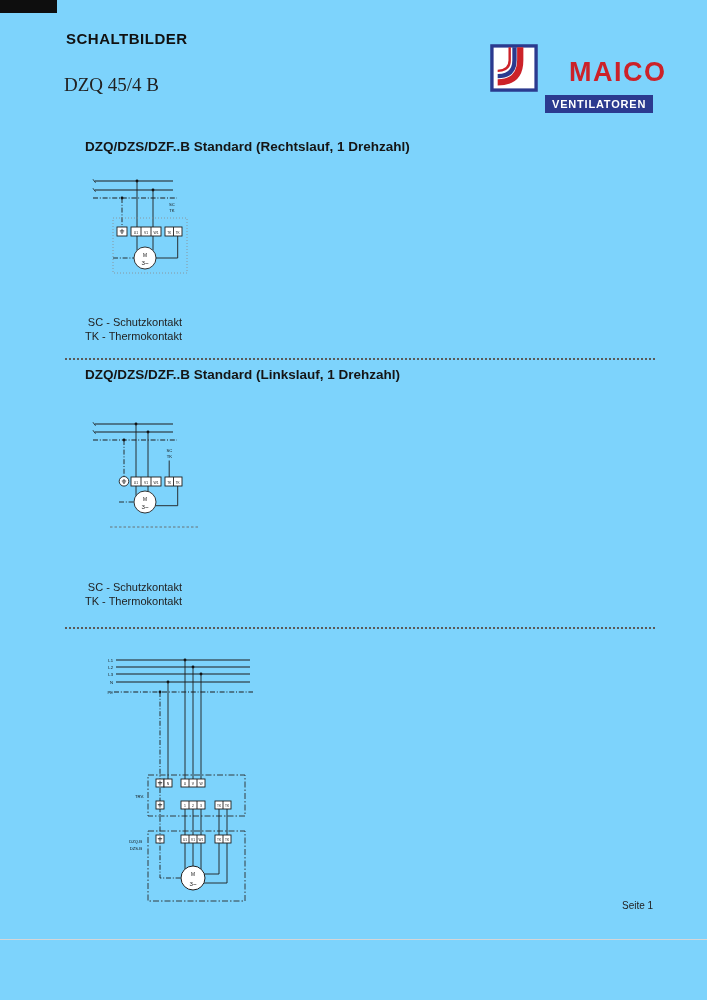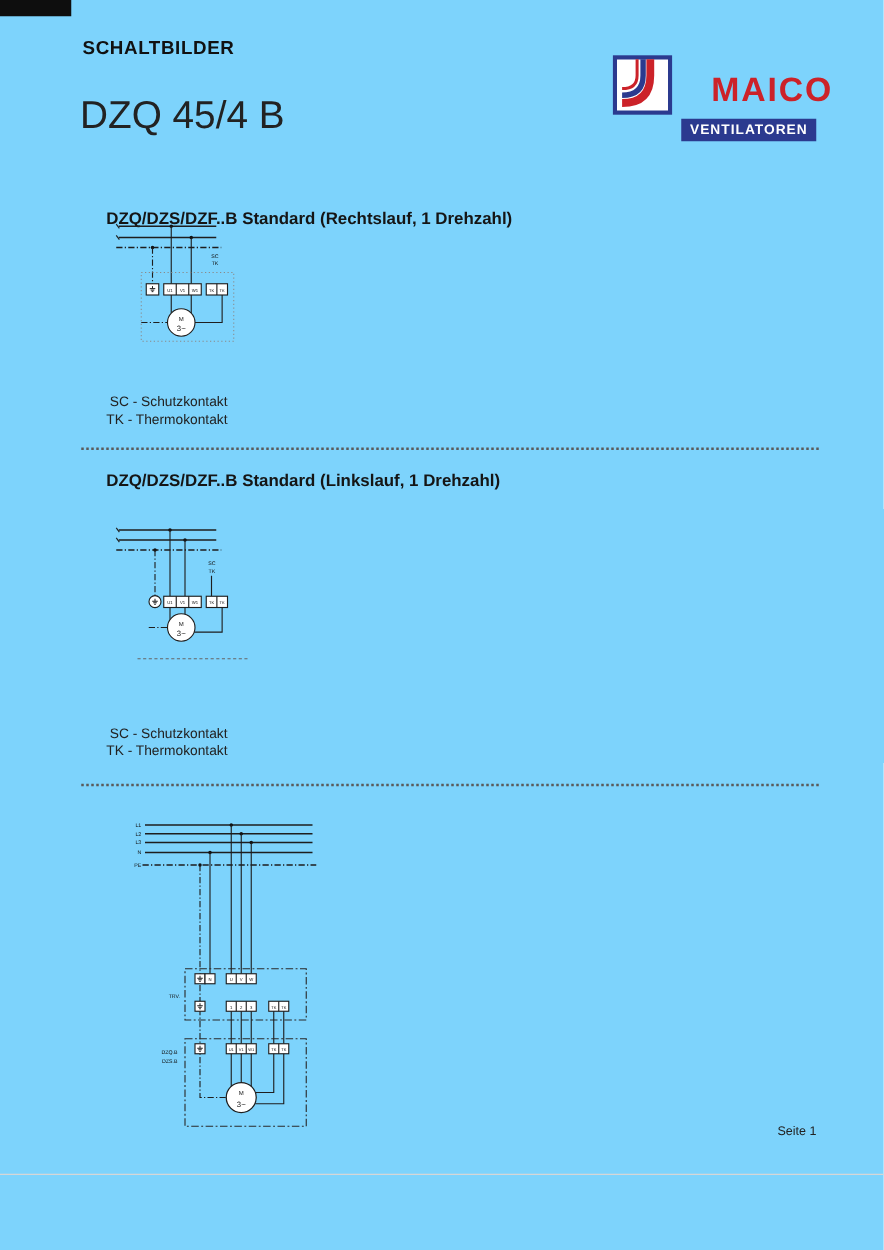--- a/index.html
+++ b/index.html
@@ -4,21 +4,21 @@
 <style>
   * { margin:0; padding:0; box-sizing:border-box; }
   html,body { background:#ffffff; }
   .page {
     position:relative; width:707px; height:1000px; background:#7dd3fc;
     font-family:"Liberation Sans", sans-serif; color:#1c1c1c; overflow:hidden;
   }
   .abs { position:absolute; }
   .corner-mark { left:0; top:0; width:57px; height:13px; background:#0e0e0e; }
   .kicker { left:66px; top:30px; font-size:15px; font-weight:bold; letter-spacing:.5px; color:#111; }
-  .doc-title { left:64px; top:74px; font-size:31px; color:#222; }
+  .doc-title { left:64px; top:74px; font-size:19px; color:#222;font-family:Liberation Serif, serif; }
   .sec-heading { font-size:13.5px; font-weight:bold; color:#151515; }
   .legend { font-size:11px; line-height:14px; color:#222;text-align:right; }
   .divider { left:65px; width:590px; height:0; border-top:2px dotted #5a5a5a; }
   .footer-line { left:0; top:939px; width:707px; height:0; border-top:1px solid #d6d6d6; }
   .footer-left { left:67px; top:947px; font-size:8.8px; color:#3a3a3a; letter-spacing:.1px; }
   .footer-page { left:622px; top:900px; font-size:10px; color:#222; }
   .brand { left:546px; top:57px; font-size:27px; font-weight:bold; letter-spacing:1.5px; color:#cc2229;margin-left:23px; }
   .banner { left:545px; top:95px; background:#2b3a8f; color:#fff; font-weight:bold;
             font-size:11px; letter-spacing:.8px; padding:3px 7px; }
   
@@ -51,21 +51,21 @@
 
   <svg class="abs" style="left:490px; top:44px;" width="48" height="48" viewBox="0 0 100 100">
     <rect x="4" y="4" width="92" height="92" fill="#ffffff" stroke="#2b3a8f" stroke-width="7"></rect>
     <path d="M63,7 V34 Q63,80 16,80" stroke="#cc2229" stroke-width="13" fill="none"></path>
     <path d="M51,7 V34 Q51,67 16,67" stroke="#2b3a8f" stroke-width="9" fill="none"></path>
     <path d="M41,7 V34 Q41,56 16,56" stroke="#cc2229" stroke-width="5" fill="none"></path>
   </svg>
   <div class="abs brand">MAICO</div>
   <div class="abs banner">VENTILATOREN</div>
 
-  <div class="abs sec-heading" style="left:85px; top:139px;margin-top:28px;">DZQ/DZS/DZF..B Standard (Rechtslauf, 1 Drehzahl)</div>
+  <div class="abs sec-heading" style="left:85px; top:139px;">DZQ/DZS/DZF..B Standard (Rechtslauf, 1 Drehzahl)</div>
 
   <svg class="abs" style="left:85px; top:165px;" width="200" height="130" viewBox="0 0 200 130">
     <defs>
       <g id="gnd" class="gnd">
         <line x1="0" y1="-2.6" x2="0" y2="-0.6"></line>
         <line x1="-2.2" y1="-0.6" x2="2.2" y2="-0.6"></line>
         <line x1="-1.4" y1="0.6" x2="1.4" y2="0.6"></line>
         <line x1="-0.7" y1="1.8" x2="0.7" y2="1.8"></line>
       </g>
     </defs>
@@ -115,21 +115,21 @@
     </g>
   </svg>
 
   <div class="abs legend" style="left:85px; top:315px;">
     <div>SC - Schutzkontakt</div>
     <div>TK - Thermokontakt</div>
   </div>
 
   <div class="abs divider" style="top:358px;"></div>
 
-  <div class="abs sec-heading" style="left:85px; top:377px;">DZQ/DZS/DZF..B Standard (Linkslauf, 1 Drehzahl)</div>
+  <div class="abs sec-heading" style="left:85px; top:367px;">DZQ/DZS/DZF..B Standard (Linkslauf, 1 Drehzahl)</div>
 
   <svg class="abs" style="left:85px; top:409px;" width="200" height="135" viewBox="0 0 200 135">
     <g>
       <path class="ln rail" d="M10,15 H88"></path>
       <path class="ln rail" d="M10,23 H88"></path>
       <path class="ln rail dd" d="M8,31 H92"></path>
       <path class="ln" d="M8,13.3 L10.5,16.7"></path>
       <path class="ln" d="M8,21.3 L10.5,24.7"></path>
       <circle class="jdot" cx="51" cy="15" r="1.4"></circle>
       <circle class="jdot" cx="63" cy="23" r="1.4"></circle>

